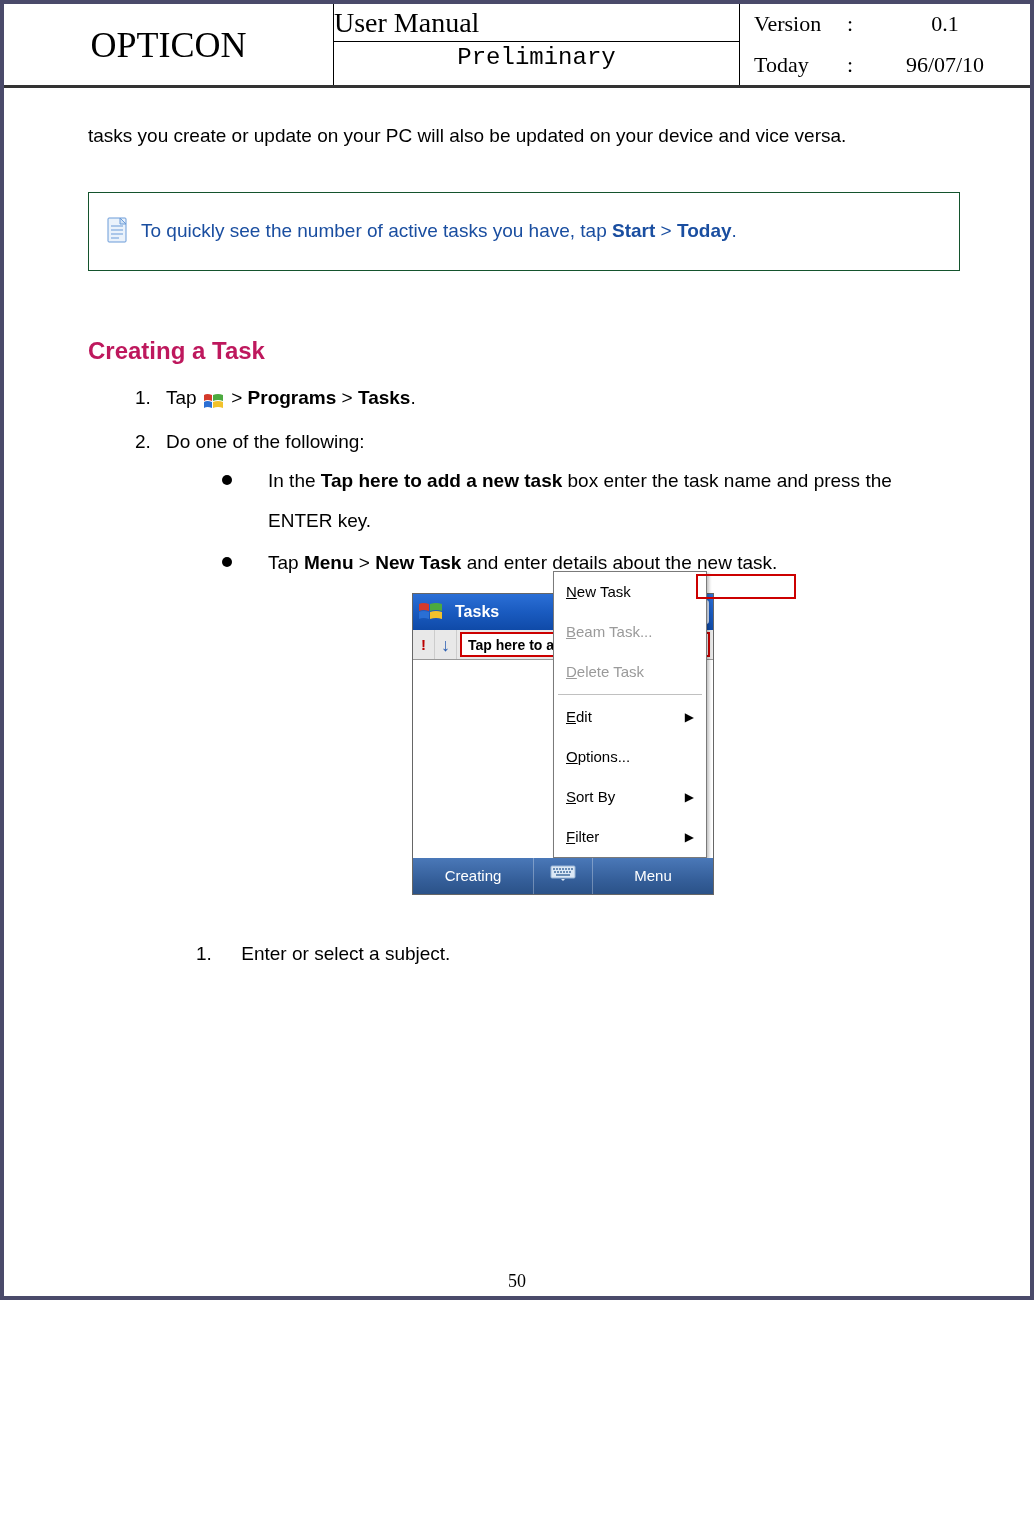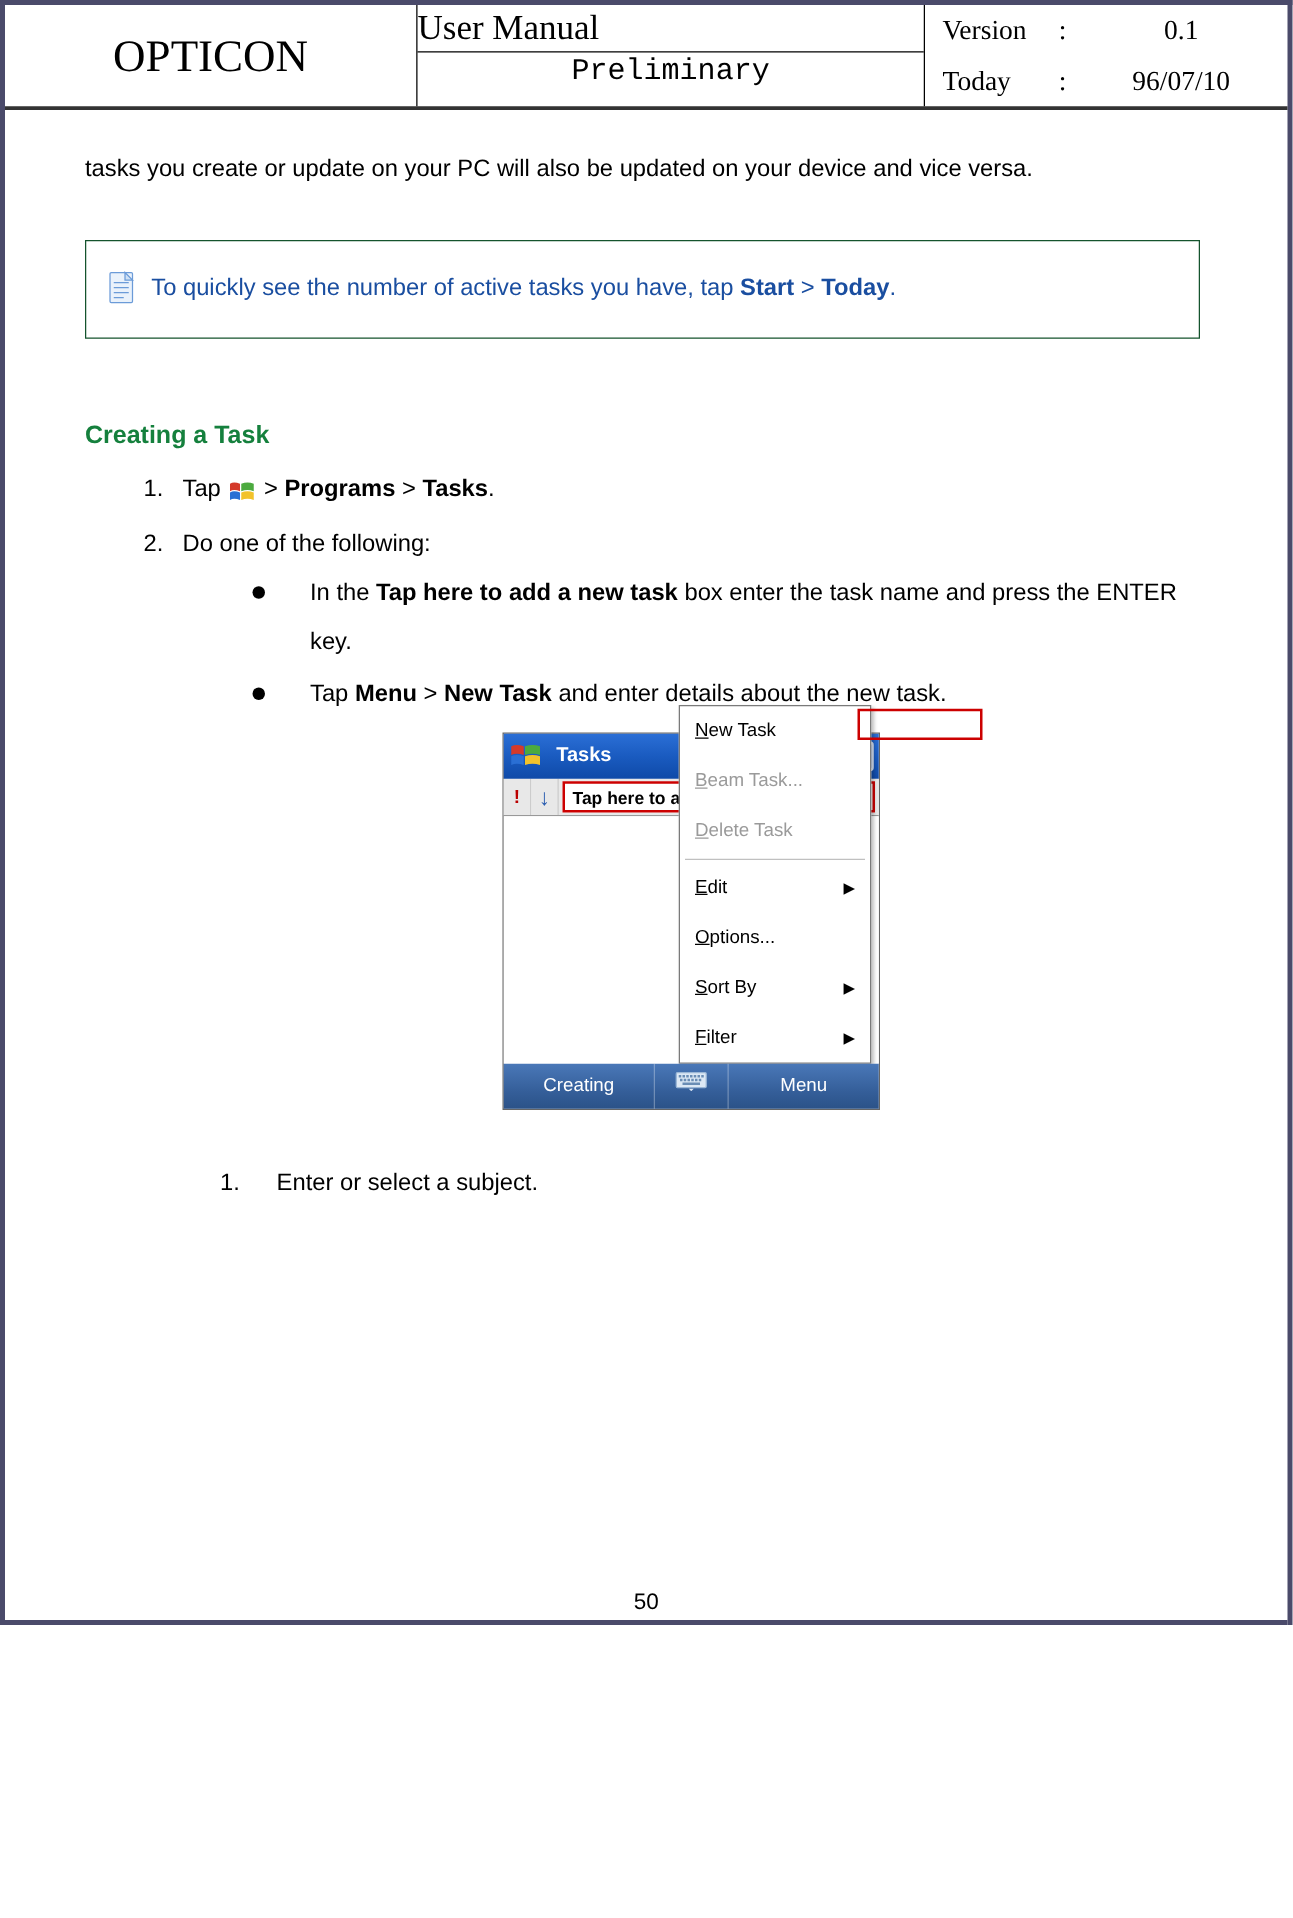--- a/index.html
+++ b/index.html
@@ -64,21 +64,21 @@
   .header-right-row {
     flex: 1;
     display: flex;
     align-items: center;
   }
   .hr-label { flex: 0 0 100px; padding-left: 14px; }
   .hr-colon { flex: 0 0 20px; text-align: center; }
   .hr-value { flex: 1; text-align: center; }
   
   .content {
-    padding: 32px 70px 0 64px;
+    padding: 32px 70px 0 84px;
     font-size: 19px;
     font-family: Verdana, Arial, sans-serif;
     color: #000;
     line-height: 1.7;
   }
   .intro-line { margin-bottom: 40px; }
   .note-box {
     border: 1px solid #14532d;
     padding: 22px 16px;
     display: flex;
@@ -87,23 +87,23 @@
     margin-bottom: 60px;
   }
   .note-icon {
     width: 26px; height: 30px;
     position: relative;
   }
   .note-icon svg { width: 26px; height: 30px; }
   .note-text { color: #1a4ea0; font-size: 19px; }
   .note-text b { font-weight: bold; }
   .section-heading {
-    color: #15803d;
+    color: #be185d;
     font-weight: bold;
-    font-size: 20px;
+    font-size: 24px;
     margin-bottom: 8px;
   }
   ol.steps {
     list-style: decimal;
     padding-left: 68px;
     margin: 0;
   }
   ol.steps > li { padding-left: 10px; margin-bottom: 6px; line-height: 2.0; }
   .win-icon {
     display: inline-block;
@@ -271,21 +271,21 @@
     margin: 40px 0 0 0;
     padding-left: 30px;
     font-size: 19px;
   }
   .sub-steps .num { display:inline-block; width: 40px; }
   .page-num {
     position: absolute;
     bottom: 8px;
     width: 100%;
     text-align: center;
-    font-family: Liberation Sans, sans-serif;
+    font-family: Liberation Serif, serif;
     font-size: 18px;
   }
   .bottom-border {
     position: absolute;
     left: 0; right: 0; bottom: 0;
     height: 4px;
     background: #4a4a6a;
   }
 </style>
 </head>

